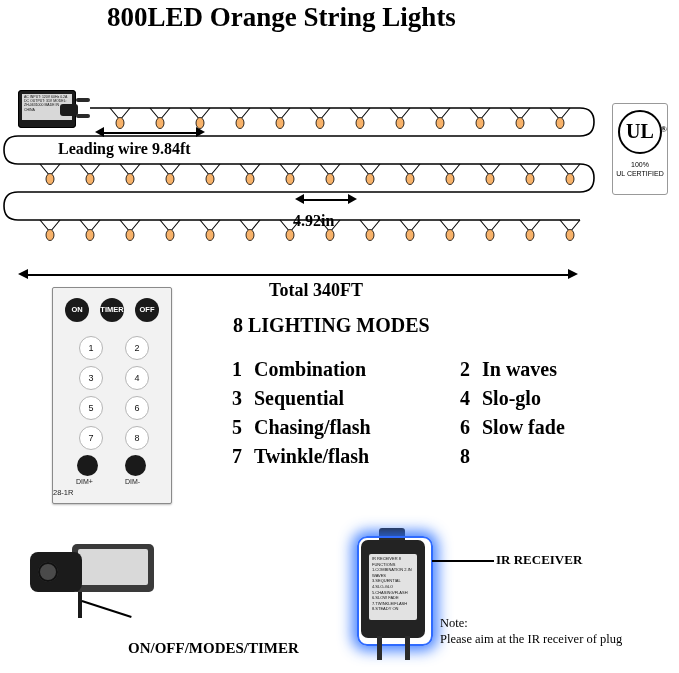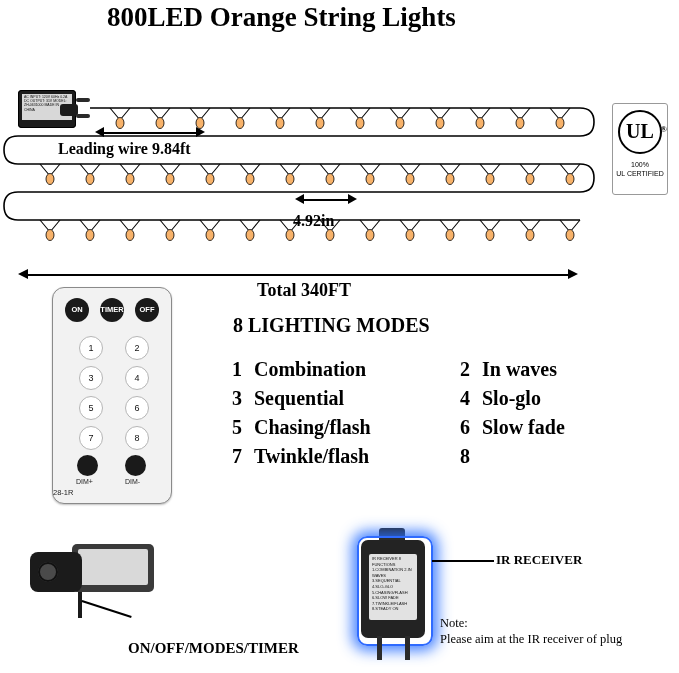--- a/index.html
+++ b/index.html
@@ -57,21 +57,21 @@
   #space-dim .bar{position:absolute;left:8px;top:6px;width:46px;height:1.5px;background:#000;}
   #space-dim .aL{position:absolute;left:0;top:1px;width:0;height:0;border-top:5px solid transparent;border-bottom:5px solid transparent;border-right:9px solid #000;}
   #space-dim .aR{position:absolute;right:0;top:1px;width:0;height:0;border-top:5px solid transparent;border-bottom:5px solid transparent;border-left:9px solid #000;}
   #space-text{left:293px;top:172px;font-size:16px;font-weight:bold;}
 
   
   #total-dim{left:18px;top:228px;width:560px;height:14px;}
   #total-dim .bar{position:absolute;left:9px;top:6px;width:542px;height:1.5px;background:#000;}
   #total-dim .aL{position:absolute;left:0;top:1px;width:0;height:0;border-top:5px solid transparent;border-bottom:5px solid transparent;border-right:10px solid #000;}
   #total-dim .aR{position:absolute;right:0;top:1px;width:0;height:0;border-top:5px solid transparent;border-bottom:5px solid transparent;border-left:10px solid #000;}
-  #total-text{left:4px;top:240px;width:600px;text-align:center;font-size:18px;font-weight:bold;}
+  #total-text{left:16px;top:240px;width:600px;text-align:center;font-size:18px;font-weight:bold;}
 
   
   #ul-badge{
     left:612px;top:103px;width:54px;height:90px;
     border:1px solid #999;border-radius:3px;background:#fff;
     text-align:center;
   }
   #ul-mark{
     margin-top:6px;
     display:inline-block;
@@ -80,21 +80,21 @@
     font-size:20px;font-weight:bold;line-height:38px;
     font-family:"Liberation Serif", serif;
     position:relative;
   }
   #ul-reg{position:absolute;top:-2px;right:-7px;font-size:9px;font-weight:bold;}
   #ul-sub{font-size:7px;line-height:9px;margin-top:6px;font-family:"Liberation Sans", sans-serif;}
 
   
   #remote{
     left:52px;top:287px;width:118px;height:215px;
-    background:#f2f2f2;border:1px solid #8a8a8a;border-radius:12px;
+    background:#f2f2f2;border:1px solid #8a8a8a;border-radius:2px;
     box-shadow:0 1px 2px rgba(0,0,0,.25);
   }
   .rbtn{
     position:absolute;border-radius:50%;
     background:#1a1a1a;color:#fff;
     font-family:"Liberation Sans", sans-serif;
     text-align:center;
   }
   .rbtn.top{width:24px;height:24px;line-height:24px;font-size:7.5px;font-weight:bold;top:10px;}
   .num{

